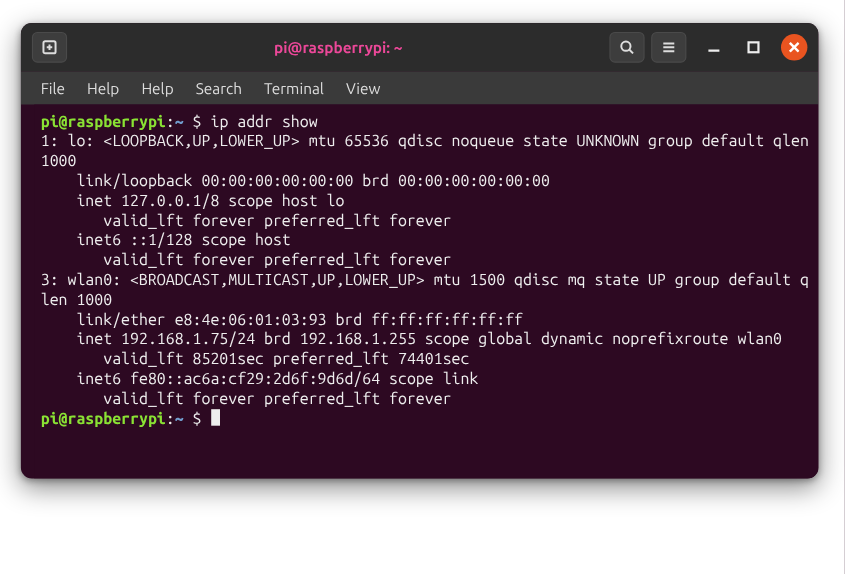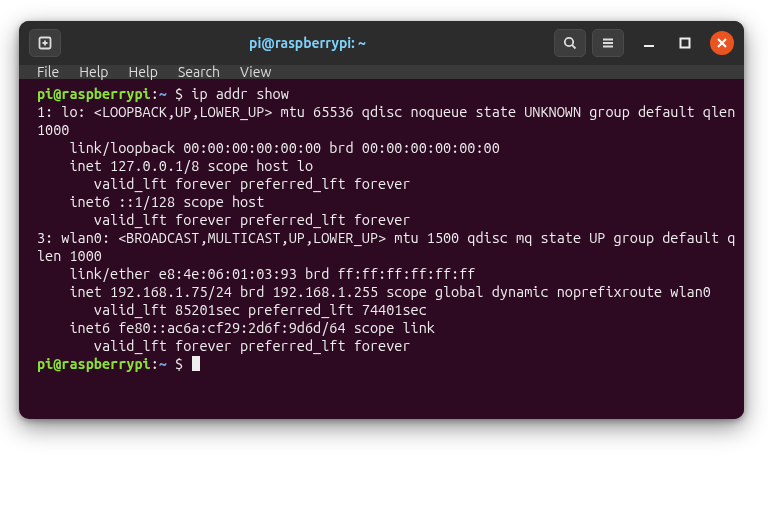--- a/index.html
+++ b/index.html
@@ -37,21 +37,21 @@
     border: 1px solid #4a4a4a;
     display: flex;
     align-items: center;
     justify-content: center;
     color: #ddd;
   }
   .tb-btn svg { width: 16px; height: 16px; stroke: #ddd; fill: none; stroke-width: 1.8; }
   .tb-title {
     flex: 1;
     text-align: center;
-    color: #7dd3fc;
+    color: #ec4899;
     font-family: Ubuntu, sans-serif;
     font-size: 14px;
     font-weight: 600;
   }
   .win-controls {
     display: flex;
     gap: 14px;
     align-items: center;
     margin-left: 8px;
   }
@@ -68,21 +68,21 @@
     width: 24px;
     height: 24px;
     border-radius: 50%;
     background: #e95420;
     display: flex;
     align-items: center;
     justify-content: center;
   }
   .win-close svg { width: 10px; height: 10px; stroke: #fff; stroke-width: 2.2; }
   .menubar {
-    height: 14px;
+    height: 30px;
     background: #3a3a3a;
     display: flex;
     align-items: center;
     padding: 0 8px;
     gap: 0;
     font-family: Ubuntu, sans-serif;
   }
   .menu-item {
     color: #ddd;
     font-size: 14px;
@@ -160,20 +160,21 @@
         </svg>
       </div>
     </div>
   </div>
 
   <div class="menubar">
     <span class="menu-item">File</span>
     <span class="menu-item">Help</span>
     <span class="menu-item">Help</span>
     <span class="menu-item">Search</span>
+    <span class="menu-item">Terminal</span>
     <span class="menu-item">View</span>
   </div>
 
   <div class="terminal"><span class="p-user">pi@raspberrypi</span><span class="p-colon">:</span><span class="p-path">~</span><span class="p-dollar"> $ </span><span>ip addr show</span>
 <span>1: lo: &lt;LOOPBACK,UP,LOWER_UP&gt; mtu 65536 qdisc noqueue state UNKNOWN group default qlen 1000
     link/loopback 00:00:00:00:00:00 brd 00:00:00:00:00:00
     inet 127.0.0.1/8 scope host lo
        valid_lft forever preferred_lft forever
     inet6 ::1/128 scope host
        valid_lft forever preferred_lft forever

